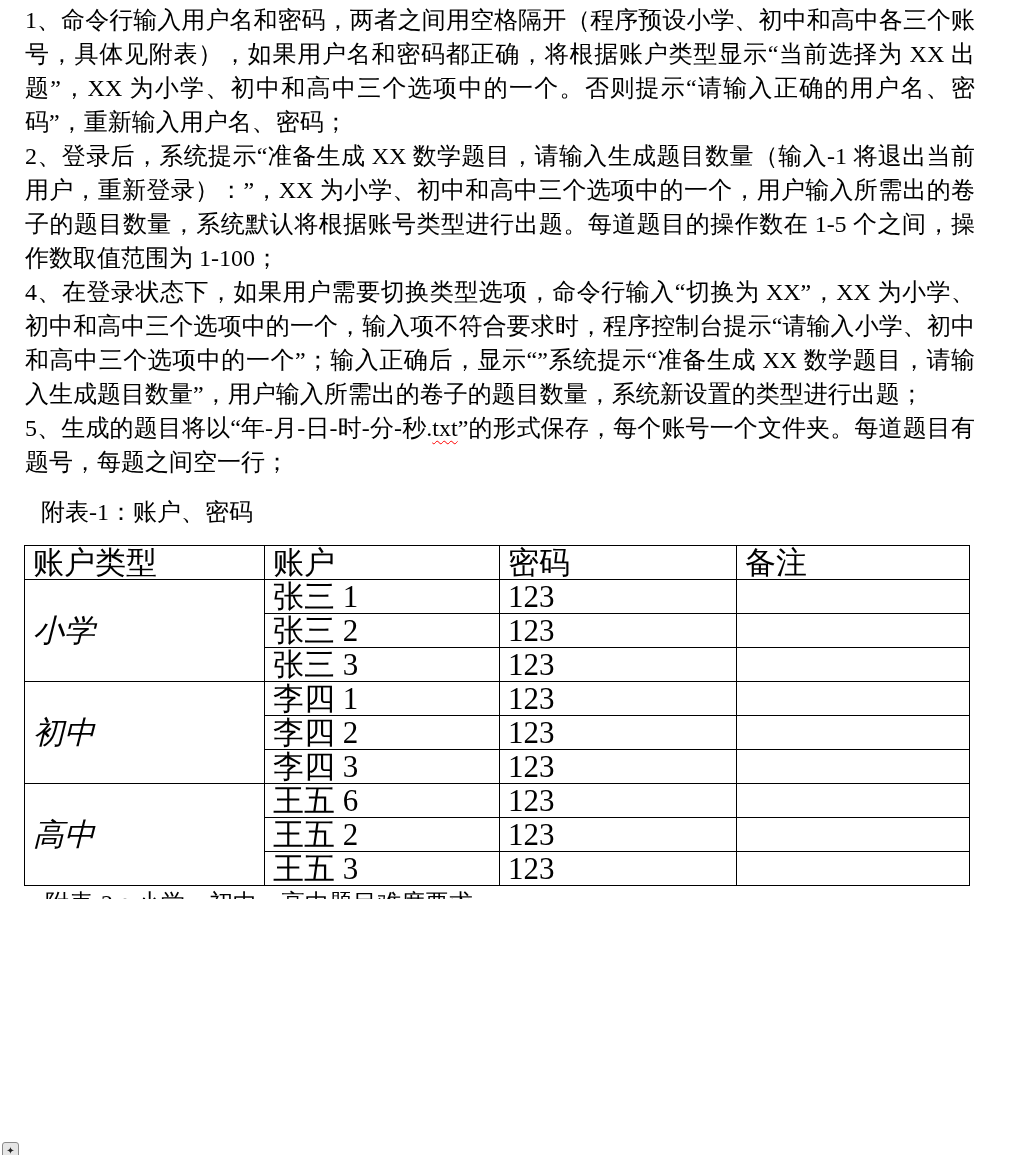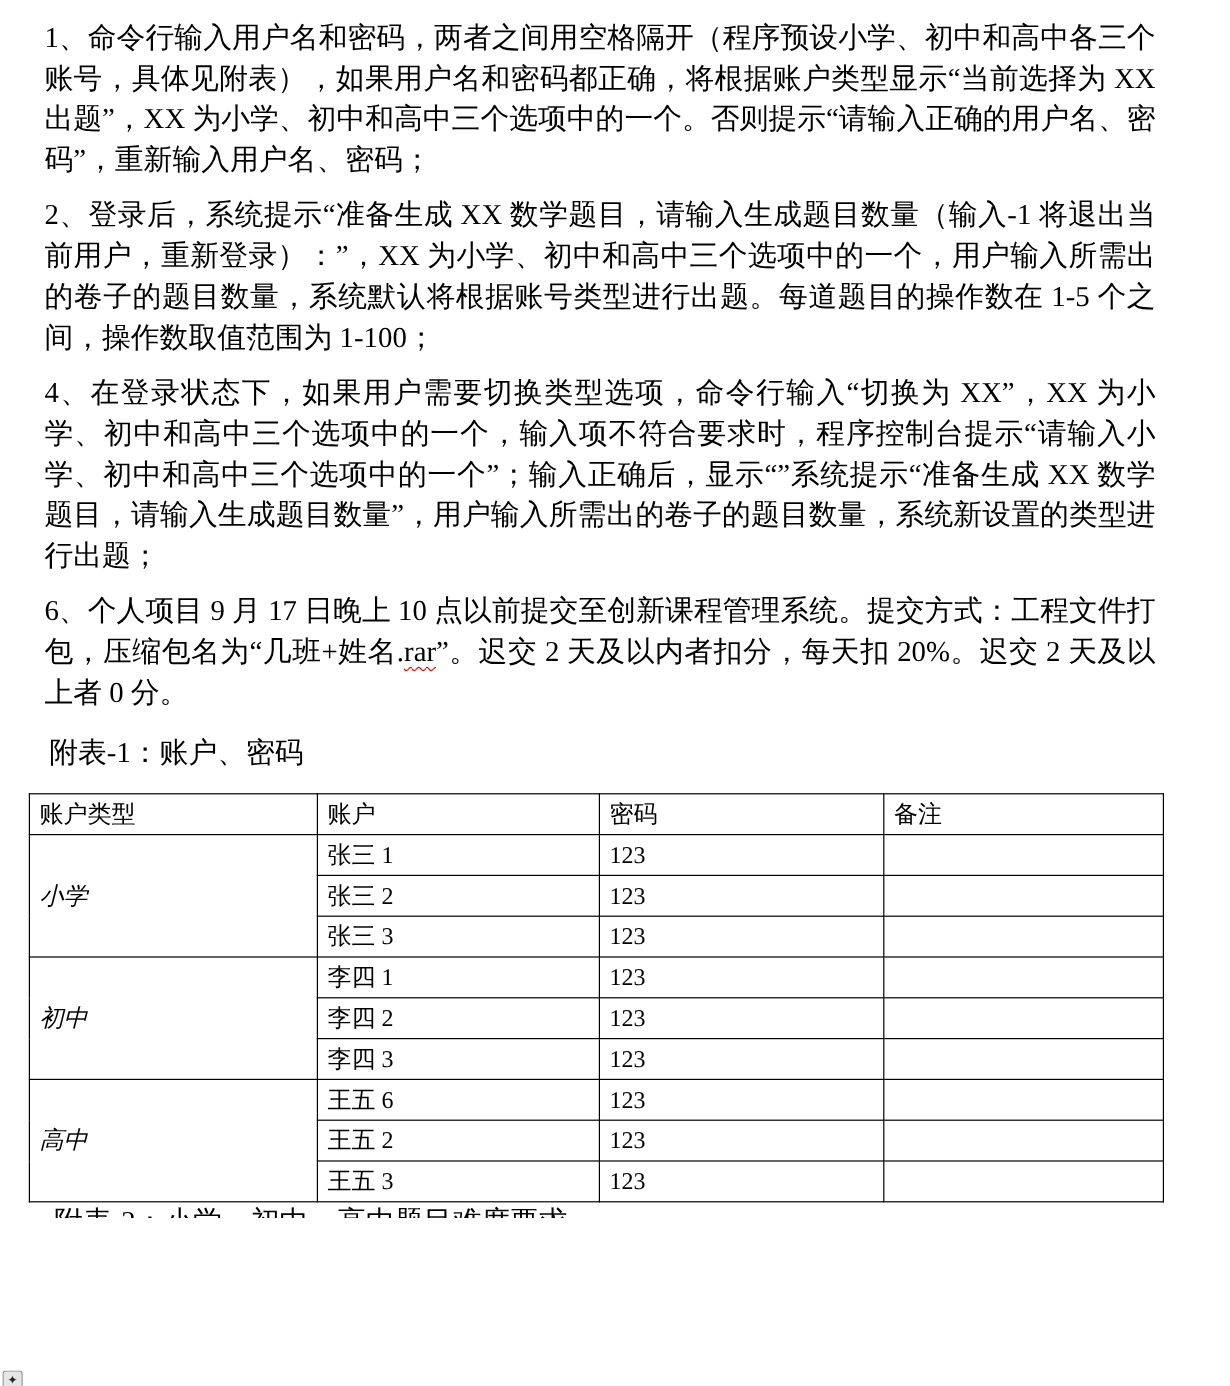--- a/index.html
+++ b/index.html
@@ -13,21 +13,21 @@
     font-family: "Liberation Serif", "DejaVu Serif", serif;
     position: relative;
   }
   .doc {
     position: absolute;
     left: 25px;
     top: 3px;
     width: 950px;
   }
   .para {
-    margin: 12px;
+    margin: 0;
     font-size: 24px;
     line-height: 34px;
     text-align: justify;
   }
   .caption {
     margin: 16px;
     font-size: 24px;
     line-height: 34px;
     white-space: nowrap;
   }
@@ -40,21 +40,21 @@
   }
   table.accounts {
     border-collapse: collapse;
     table-layout: fixed;
     width: 946px;
     margin-left: -1px;
   }
   table.accounts th,
   table.accounts td {
     border: 1px solid #000000;
-    font-size: 20px;
+    font-size: 31px;
     font-weight: normal;
     text-align: left;
     vertical-align: middle;
     height: 34px;
     padding: 0 4px 0 8px;
     line-height: 30px;
     overflow: hidden;
   }
   td.type-cell {
     vertical-align: top;
@@ -95,22 +95,22 @@
 
 <div class="doc">
 
   <p class="para"><span>1、命令行输入用户名和密码，两者之间用空格隔开（程序预设小学、初中和高中各三个账号，具体见附表），如果用户名和密码都正确，将根据账户类型显示“当前选择为 XX 出题”，XX 为小学、初中和高中三个选项中的一个。否则提示“请输入正确的用户名、密码”，重新输入用户名、密码；</span></p>
 
   <p class="para"><span>2、登录后，系统提示“准备生成 XX 数学题目，请输入生成题目数量（输入-1 将退出当前用户，重新登录）：”，XX 为小学、初中和高中三个选项中的一个，用户输入所需出的卷子的题目数量，系统默认将根据账号类型进行出题。每道题目的操作数在 1-5 个之间，操作数取值范围为 1-100；</span></p>
 
 
   <p class="para"><span>4、在登录状态下，如果用户需要切换类型选项，命令行输入“切换为 XX”，XX 为小学、初中和高中三个选项中的一个，输入项不符合要求时，程序控制台提示“请输入小学、初中和高中三个选项中的一个”；输入正确后，显示“”系统提示“准备生成 XX 数学题目，请输入生成题目数量”，用户输入所需出的卷子的题目数量，系统新设置的类型进行出题；</span></p>
 
+  <p class="para"><span>5、生成的题目将以“年-月-日-时-分-秒.</span><span class="spell">txt</span><span>”的形式保存，每个账号一个文件夹。每道题目有题号，每题之间空一行；</span></p>
 
-  <p class="para"><span>6、个人项目 9 月 17 日晚上 10 点以前提交至创新课程管理系统。提交方式：工程文件打包，压缩包名为“几班+姓名.</span><span class="spell">rar</span><span>”。迟交 2 天及以内者扣分，每天扣 20%。迟交 2 天及以上者 0 分。</span></p>
 
   <p class="caption">附表-1：账户、密码</p>
 
   <table class="accounts">
     <colgroup>
       <col style="width:240px">
       <col style="width:235px">
       <col style="width:237px">
       <col>
     </colgroup>

